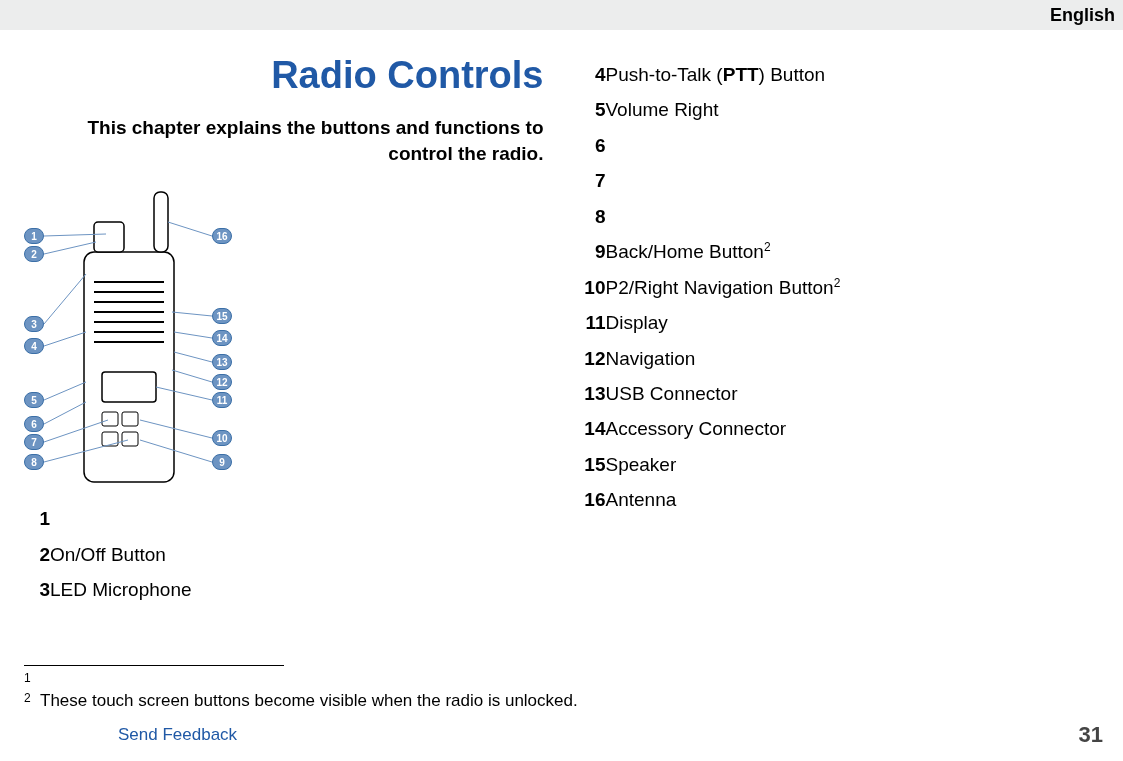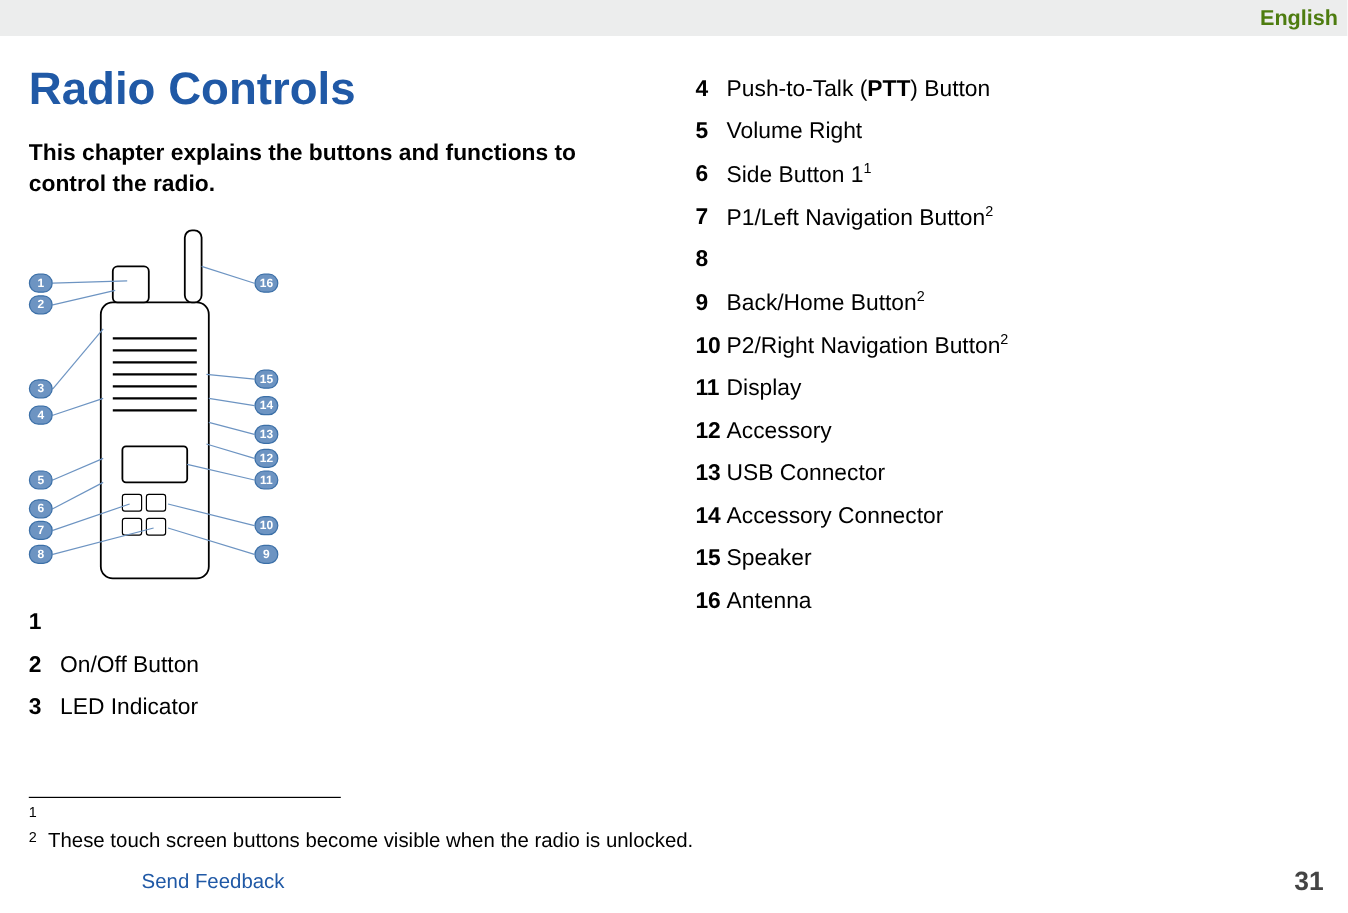--- a/index.html
+++ b/index.html
@@ -1,20 +1,20 @@
 <!DOCTYPE html>
 <html><head>
 <meta charset="utf-8">
 <style>
   * { box-sizing: border-box; margin: 0; padding: 0; }
   html, body { width: 1123px; height: 761px; font-family: Arial, Helvetica, sans-serif; background: #fff; color: #000; }
   .page { position: relative; width: 1123px; height: 761px; }
-  .topbar { width: 100%; height: 30px; background: #eceded; text-align: right; padding-right: 8px; line-height: 30px; font-weight: bold; font-size: 18px; color: #4d7c0f; }
+  .topbar { width: 100%; height: 30px; background: #eceded; text-align: right; padding-right: 8px; line-height: 30px; font-weight: bold; font-size: 18px; color: #000000; }
   .content { display: flex; flex-direction: row; padding: 24px 24px 0 24px; gap: 36px; }
-  .col { flex: 1; }
+  .col { flex: 1; text-align: right; }
   h1 { color: #2059a6; font-size: 38px; font-weight: bold; margin-bottom: 18px; }
   .intro { font-size: 19px; line-height: 1.35; margin-bottom: 16px; font-weight: bold; }
   .figure { position: relative; width: 225px; height: 310px; margin-bottom: 12px; }
   .figure svg { width: 100%; height: 100%; }
   .callout { position: absolute; width: 20px; height: 16px; border-radius: 8px; background: #6d94c2; color: #fff; font-size: 10px; font-weight: bold; display: flex; align-items: center; justify-content: center; border: 1px solid #3b6fa7; }
   .list-row { display: flex; font-size: 19px; line-height: 1.55; margin-bottom: 6px; }
   .list-num { font-weight: bold; min-width: 26px; }
   .list-text { }
   sup { font-size: 12px; vertical-align: super; }
   .footnotes { position: absolute; left: 24px; bottom: 48px; width: 1075px; }
@@ -101,61 +101,59 @@
       <div id="list-left">
           <div class="list-row">
             <span class="list-num">1</span>
           </div>
           <div class="list-row">
             <span class="list-num">2</span>
             <span class="list-text">On/Off Button</span>
           </div>
           <div class="list-row">
             <span class="list-num">3</span>
-            <span class="list-text">LED Indicator</span>
+            <span class="list-text">LED Microphone</span>
           </div>
         </div>
     </div>
 
     <div class="col">
       <div id="list-right" style="margin-top:6px;">
           <div class="list-row">
             <span class="list-num">4</span>
             <span class="list-text">Push-to-Talk (<b>PTT</b>) Button</span>
           </div>
           <div class="list-row">
             <span class="list-num">5</span>
             <span class="list-text">Volume Right</span>
           </div>
           <div class="list-row">
             <span class="list-num">6</span>
-            <span class="list-text">Side Button 1<sup>1</sup></span>
           </div>
           <div class="list-row">
             <span class="list-num">7</span>
-            <span class="list-text">P1/Left Navigation Button<sup>2</sup></span>
           </div>
           <div class="list-row">
             <span class="list-num">8</span>
           </div>
           <div class="list-row">
             <span class="list-num">9</span>
             <span class="list-text">Back/Home Button<sup>2</sup></span>
           </div>
           <div class="list-row">
             <span class="list-num">10</span>
             <span class="list-text">P2/Right Navigation Button<sup>2</sup></span>
           </div>
           <div class="list-row">
             <span class="list-num">11</span>
             <span class="list-text">Display</span>
           </div>
           <div class="list-row">
             <span class="list-num">12</span>
-            <span class="list-text">Accessory</span>
+            <span class="list-text">Navigation</span>
           </div>
           <div class="list-row">
             <span class="list-num">13</span>
             <span class="list-text">USB Connector</span>
           </div>
           <div class="list-row">
             <span class="list-num">14</span>
             <span class="list-text">Accessory Connector</span>
           </div>
           <div class="list-row">

